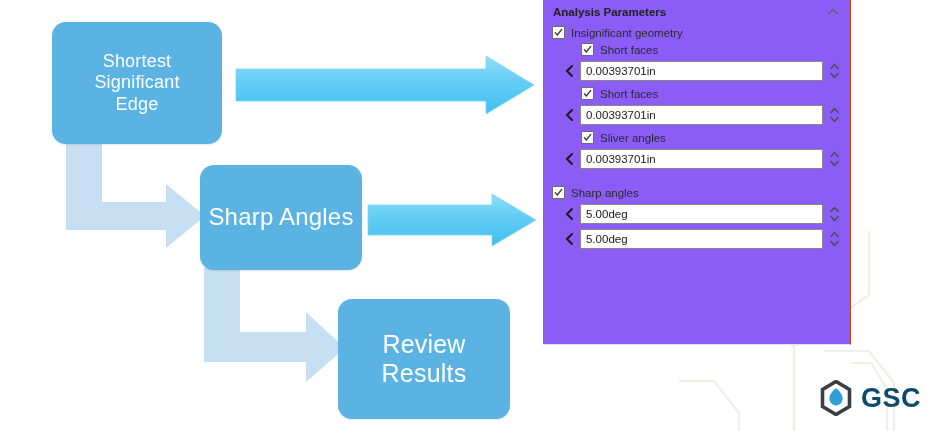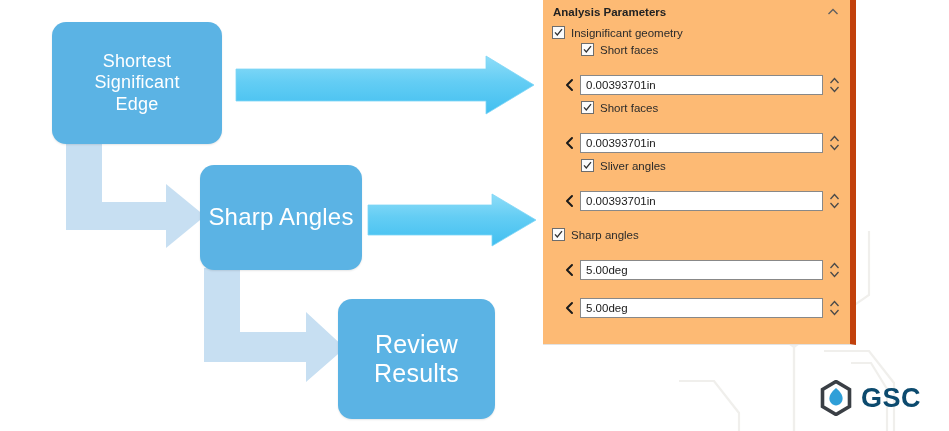--- a/index.html
+++ b/index.html
@@ -23,29 +23,29 @@
     color:#ffffff;
     display:flex;align-items:center;justify-content:center;
     text-align:center;
     line-height:1.18;
     font-weight:400;
     letter-spacing:.2px;
     box-shadow:0 1px 2px rgba(0,0,0,.10);
   }
   #box-sse{left:52px;top:22px;width:170px;height:122px;font-size:18px;}
   #box-sa {left:200px;top:165px;width:162px;height:105px;font-size:24px;}
-  #box-rr {left:338px;top:299px;width:157px;height:120px;font-size:25px;}
+  #box-rr {left:338px;top:299px;width:172px;height:120px;font-size:25px;}
 
   .arrow-svg{position:absolute;pointer-events:none;}
 
   
   #panel{
     position:absolute;left:543px;top:0px;width:307px;height:344px;
-    background:#fdba74;
-    border-right:6px solid #c2410c;
+    background:#8b5cf6;
+    border-right:1px solid #c2410c;
     border-bottom:1px solid #e2e2e2;
     font-size:11.5px;
     color:#2b2b2b;
   }
   .panel-header{
     position:relative;
     display:flex;align-items:center;justify-content:space-between;
     padding:5px 10px 5px 10px;
     font-weight:bold;
     font-size:11.5px;
@@ -59,21 +59,21 @@
   .chk{
     width:11px;height:11px;min-width:11px;
     border:1px solid #6d6d6d;
     background:#fbfbfb;
     margin-right:6px;
     position:relative;
     display:inline-block;
   }
   .chk svg{position:absolute;left:0;top:0;}
   .chk-label{font-size:11.5px;color:#2b2b2b;white-space:nowrap;}
-  .field-row{display:flex;align-items:center;margin:16px 0 3px 0;padding-left:18px;justify-content:center;}
+  .field-row{display:flex;align-items:center;margin:2px 0 3px 0;padding-left:18px;justify-content:center;}
   .back-caret{width:16px;min-width:16px;display:flex;align-items:center;justify-content:center;margin-right:3px;}
   .spin-input{
     flex:1;
     height:20px;
     border:1px solid #888888;
     background:#ffffff;
     display:flex;align-items:center;
     padding:0 5px;
     font-size:11.5px;
     color:#1a1a1a;

